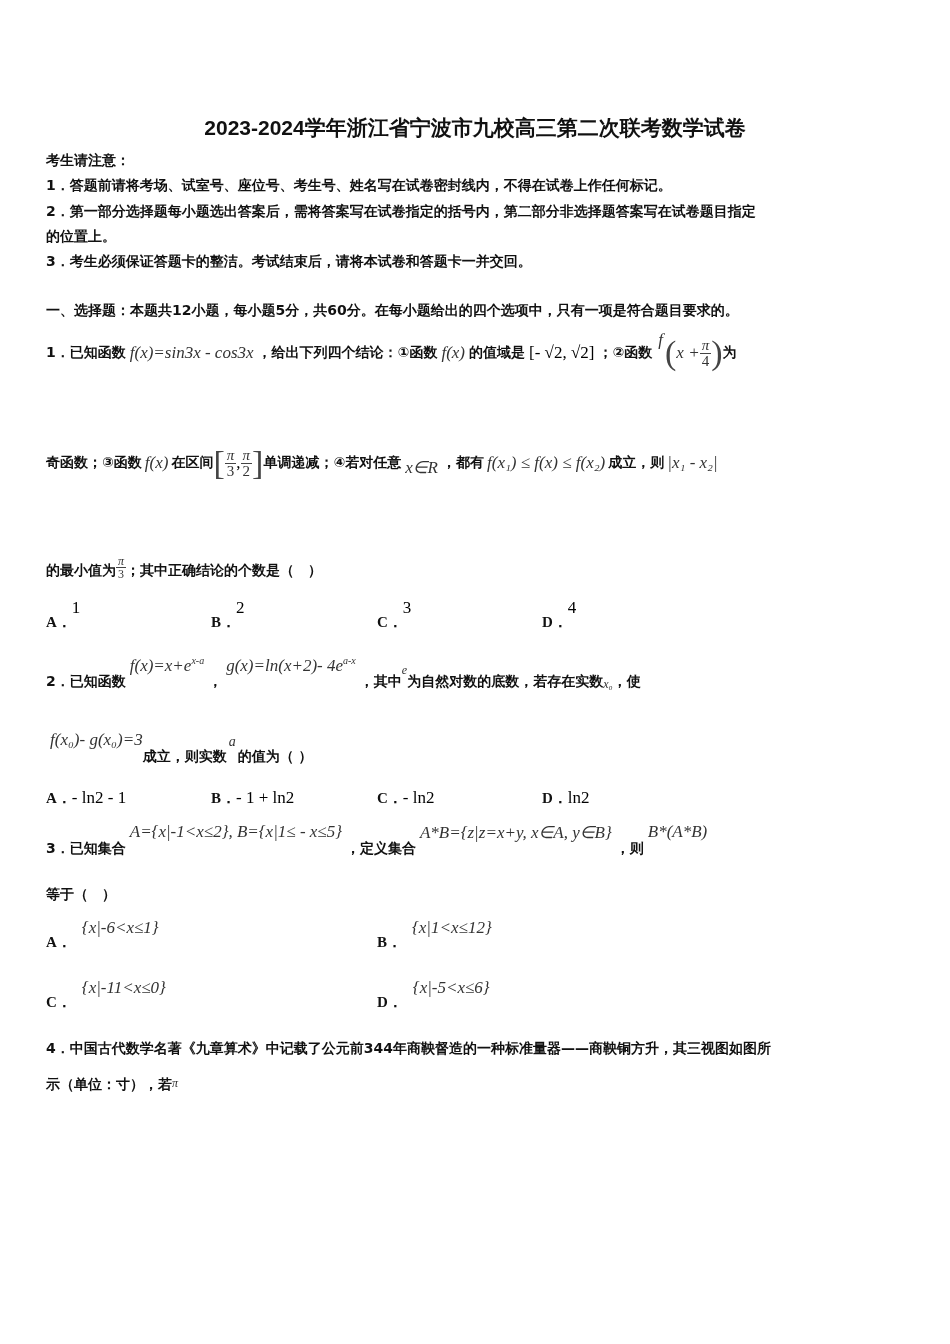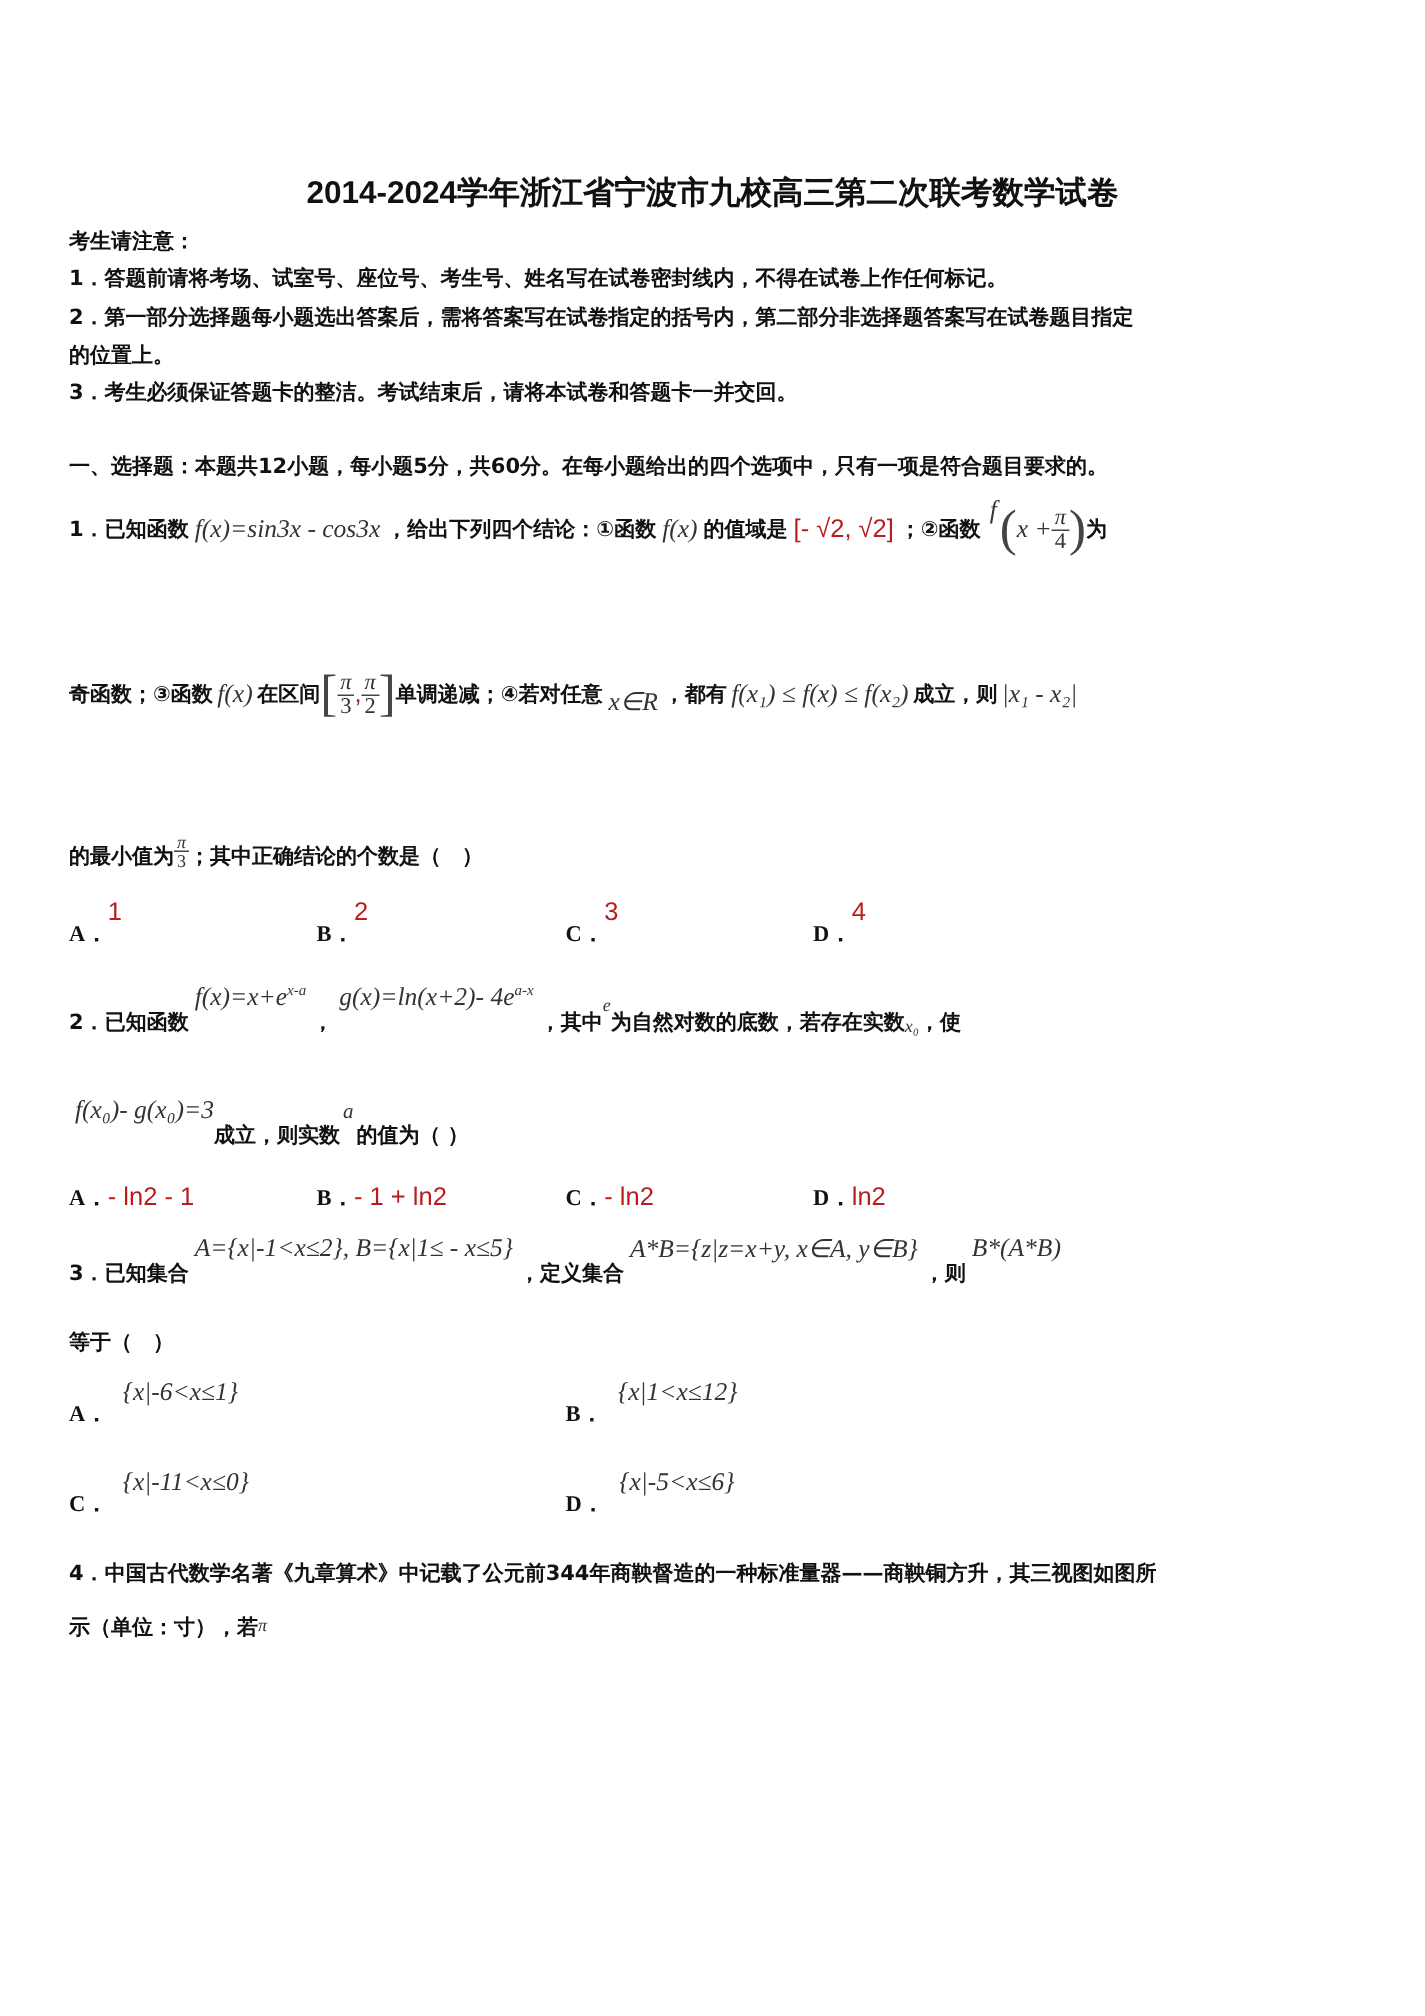--- a/index.html
+++ b/index.html
@@ -2,34 +2,34 @@
 <html><head>
   <meta charset="utf-8">
   <style>
     html, body { margin: 0; padding: 0; background: #ffffff; }
     body { width: 950px; height: 1344px; position: relative; overflow: hidden;
            font-family: "DejaVu Sans", sans-serif; color: #111; }
     .abs { position: absolute; white-space: nowrap; }
     .title { font-family: "Liberation Sans", sans-serif; font-weight: bold; font-size: 21px; left: 0; width: 950px; text-align: center; top: 114px; }
     .cn { font-size: 14px; font-weight: bold; }
     .math { font-family: "Liberation Serif", serif; font-style: italic; font-weight: normal; font-size: 17px; color: #333; }
-    .mathup { font-family: Liberation Sans, sans-serif; font-style: normal; font-weight: normal; font-size: 17px; color: #b91c1c; }
+    .mathup { font-family: Liberation Serif, serif; font-style: normal; font-weight: normal; font-size: 17px; color: #000000; }
     .opt-letter { font-family: "Liberation Serif", serif; font-weight: bold; font-size: 15px; }
     .frac { display: inline-block; vertical-align: middle; text-align: center; line-height: 1; }
     .frac .num { display: block; border-bottom: 1px solid #444; padding: 0 2px; font-size: 15px; }
     .frac .den { display: block; font-size: 15px; font-style: normal; }
     .bracket { font-family: "Liberation Serif", serif; font-weight: normal; font-size: 34px; color: #444; vertical-align: middle; line-height: 1; }
     sup, sub { font-size: 10px; }
   </style>
 </head>
 <body>
 
 <div>
 
-  <div class="abs title">2014-2024学年浙江省宁波市九校高三第二次联考数学试卷</div>
+  <div class="abs title">2023-2024学年浙江省宁波市九校高三第二次联考数学试卷</div>
 
   <div class="abs cn" style="left:46px;top:152px;">考生请注意：</div>
   <div class="abs cn" style="left:46px;top:177px;">1．答题前请将考场、试室号、座位号、考生号、姓名写在试卷密封线内，不得在试卷上作任何标记。</div>
   <div class="abs cn" style="left:46px;top:203px;">2．第一部分选择题每小题选出答案后，需将答案写在试卷指定的括号内，第二部分非选择题答案写在试卷题目指定</div>
   <div class="abs cn" style="left:46px;top:228px;">的位置上。</div>
   <div class="abs cn" style="left:46px;top:253px;">3．考生必须保证答题卡的整洁。考试结束后，请将本试卷和答题卡一并交回。</div>
 
   <div class="abs cn" style="left:46px;top:302px;">一、选择题：本题共12小题，每小题5分，共60分。在每小题给出的四个选项中，只有一项是符合题目要求的。</div>
 
   <div class="abs cn" style="left:46px;top:330px;height:46px;display:flex;align-items:center;">

